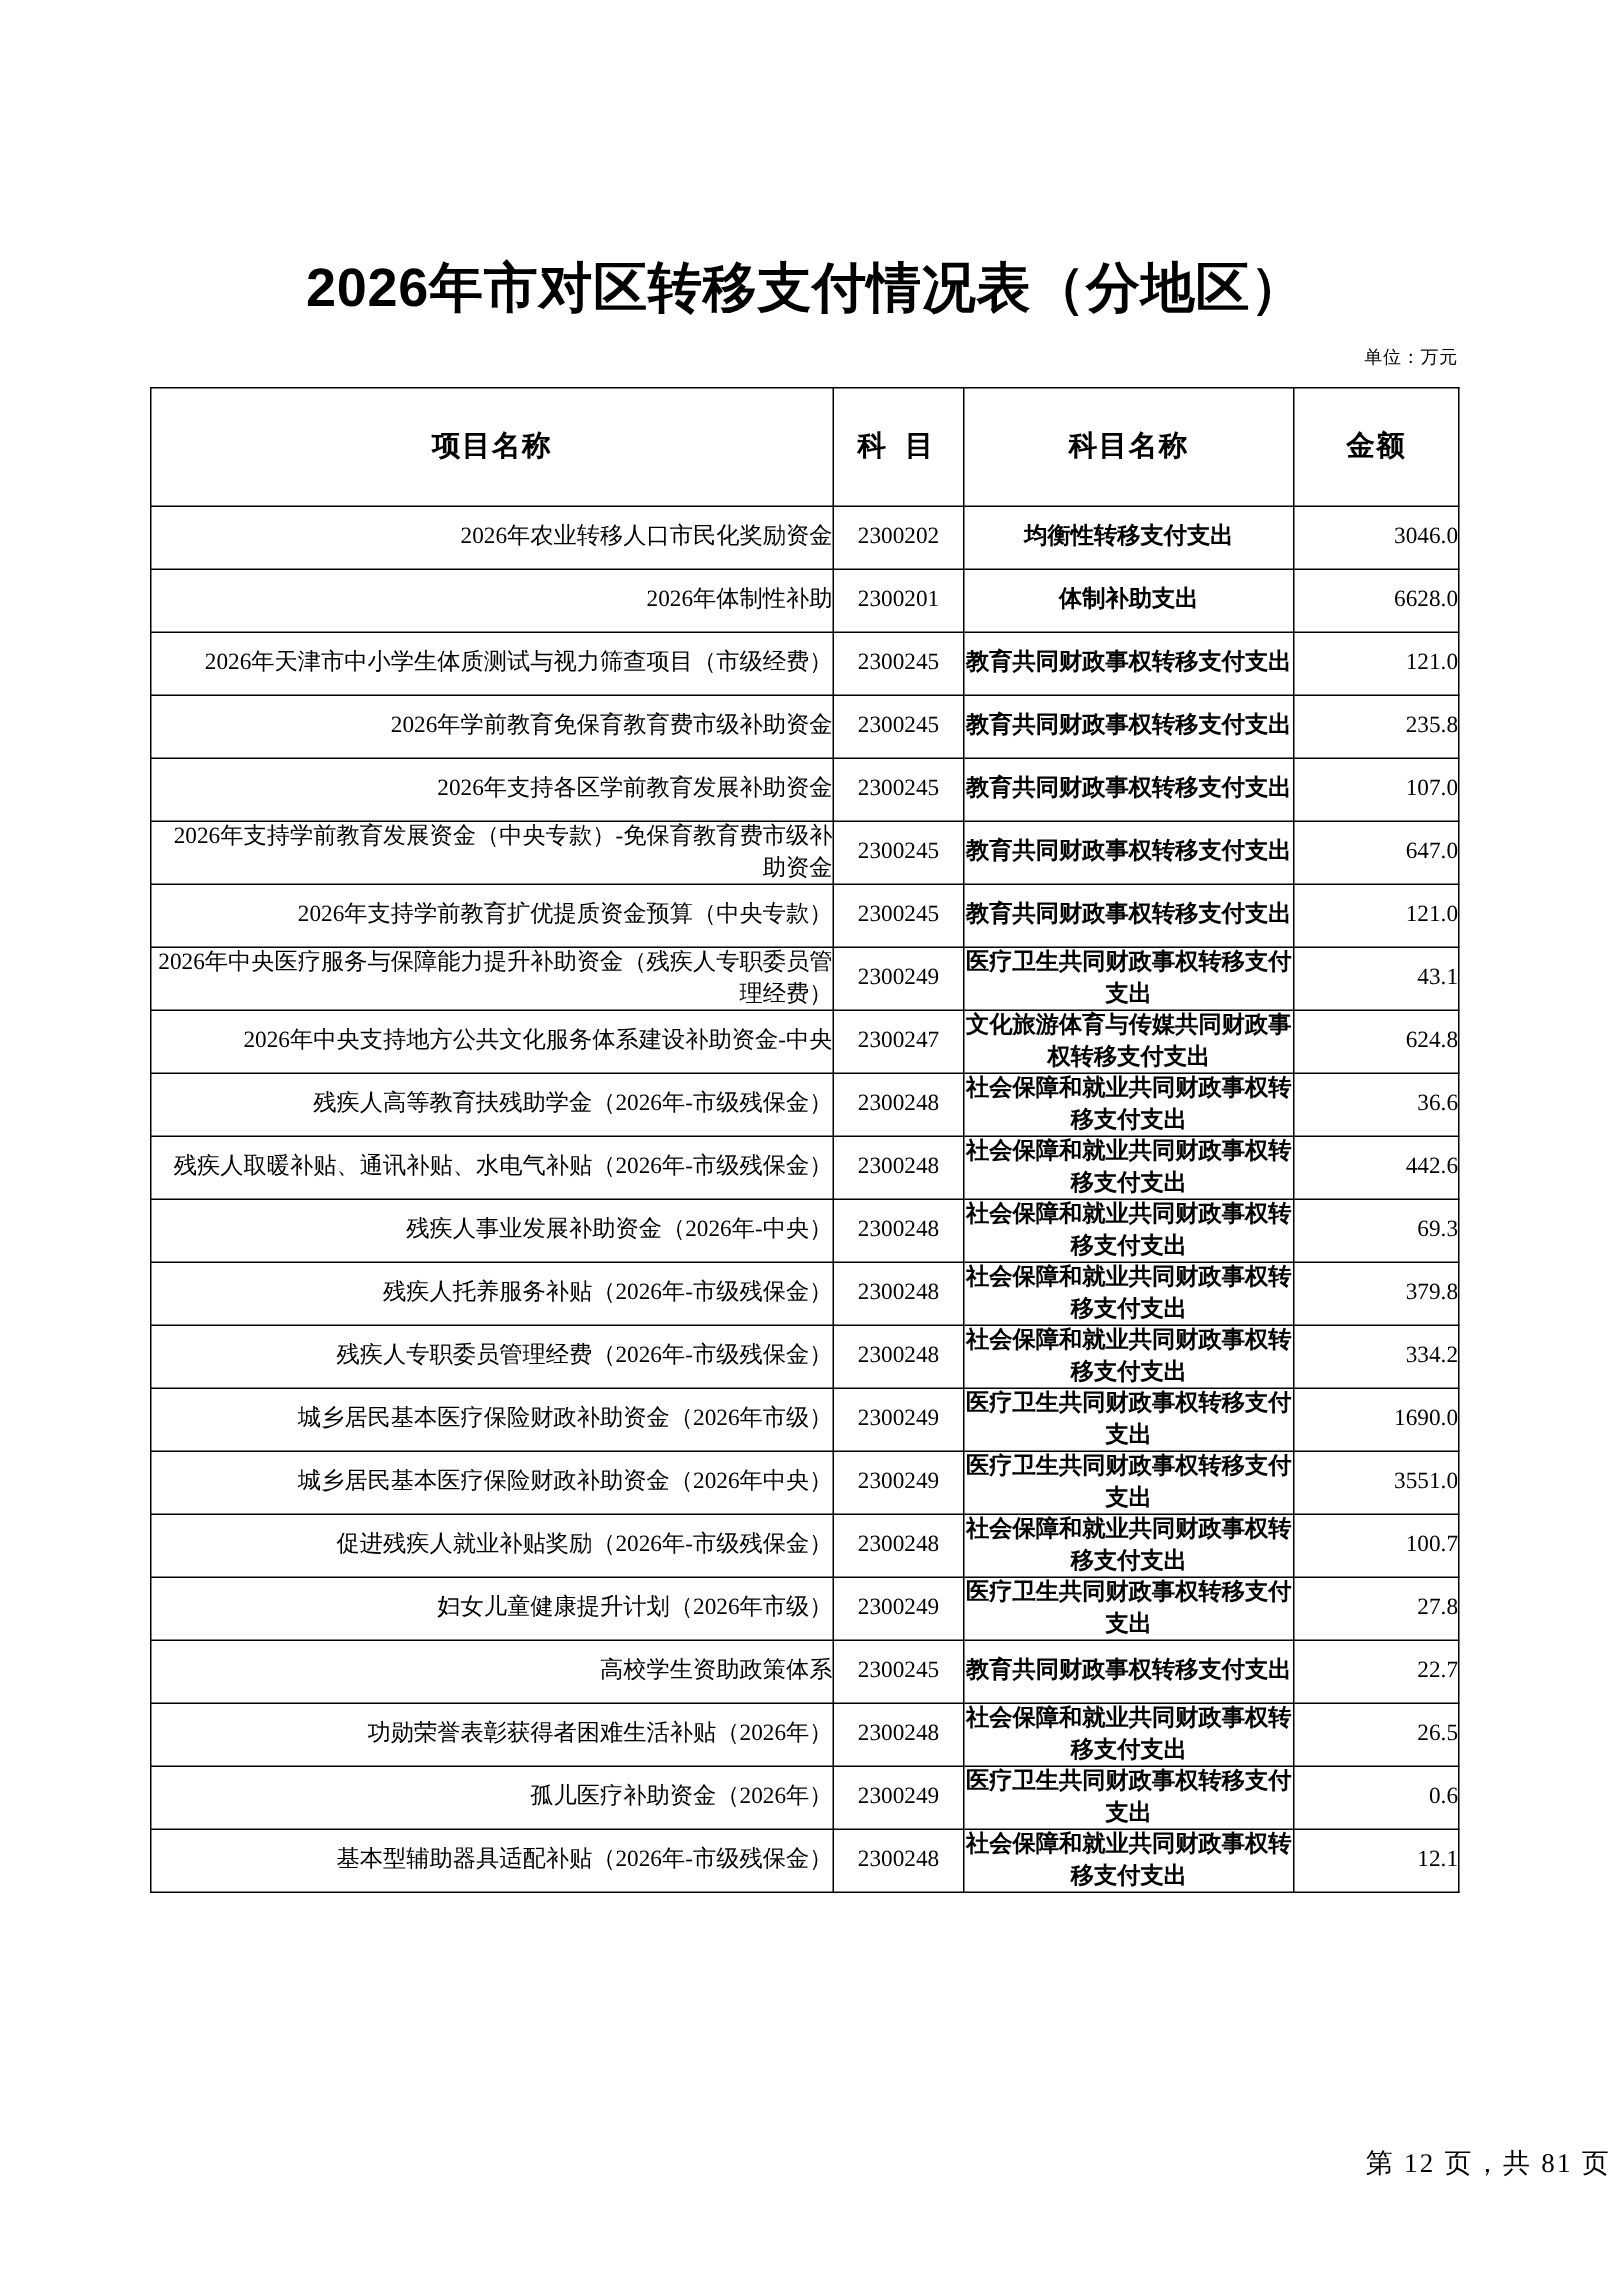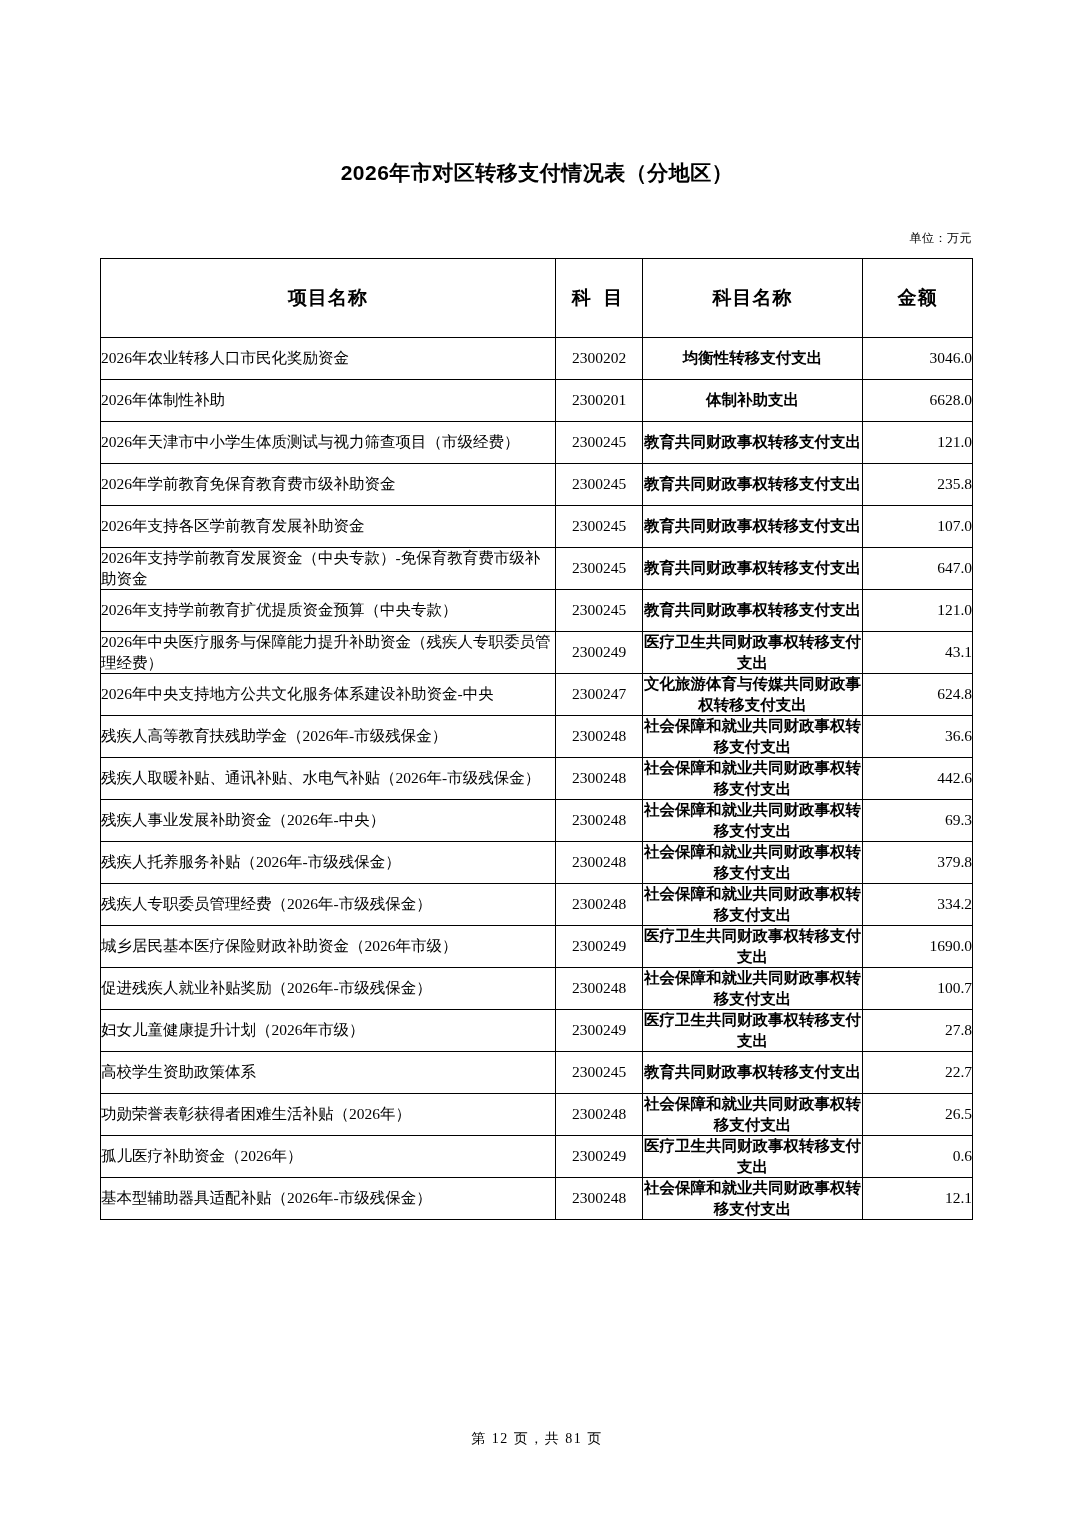--- a/index.html
+++ b/index.html
@@ -24,21 +24,21 @@
     padding: 0;
   }
 
   
   .doc-title {
     position: absolute;
     top: 146px;
     left: 0;
     width: 1074px;
     text-align: center;
-    font-size: 21px;
+    font-size: 36px;
     font-weight: 700;
     letter-spacing: 0.5px;
     font-family: "Liberation Sans", "DejaVu Sans", sans-serif;
     line-height: 1.2;
     white-space: nowrap;
   }
 
   
   .unit-note {
     position: absolute;
@@ -86,21 +86,21 @@
     font-size: 19px;
     letter-spacing: 1px;
   }
   table.xfer thead th.th-code { letter-spacing: 4px; }
 
   table.xfer tbody td {
     height: 42px;
   }
 
   td.cell-name {
-    text-align: left;
+    text-align: right;
     padding: 2px 4px 2px 6px;
     word-break: break-all;
   }
   td.cell-code {
     text-align: center;
     font-family: "Liberation Serif", "DejaVu Serif", serif;
   }
   td.cell-subject {
     text-align: center;
     padding: 2px 3px;
@@ -113,22 +113,22 @@
     white-space: nowrap;
     margin-left: 23px;
   }
 
   
   .page-footer {
     position: absolute;
     top: 1430px;
     left: 0;
     width: 1074px;
-    text-align: center;
-    font-size: 14px;
+    text-align: right;
+    font-size: 18px;
     letter-spacing: 1.5px;
     font-family: "Liberation Serif", "DejaVu Serif", serif;
   }
 </style>
 </head>
 <body>
 
 <div class="page">
 
   <h1 class="doc-title">2026年市对区转移支付情况表（分地区）</h1>
@@ -236,20 +236,26 @@
             <td class="cell-subject">社会保障和就业共同财政事权转移支付支出</td>
             <td class="cell-amount">334.2</td>
           </tr>
           <tr>
             <td class="cell-name">城乡居民基本医疗保险财政补助资金（2026年市级）</td>
             <td class="cell-code">2300249</td>
             <td class="cell-subject">医疗卫生共同财政事权转移支付支出</td>
             <td class="cell-amount">1690.0</td>
           </tr>
           <tr>
+            <td class="cell-name">城乡居民基本医疗保险财政补助资金（2026年中央）</td>
+            <td class="cell-code">2300249</td>
+            <td class="cell-subject">医疗卫生共同财政事权转移支付支出</td>
+            <td class="cell-amount">3551.0</td>
+          </tr>
+          <tr>
             <td class="cell-name">促进残疾人就业补贴奖励（2026年-市级残保金）</td>
             <td class="cell-code">2300248</td>
             <td class="cell-subject">社会保障和就业共同财政事权转移支付支出</td>
             <td class="cell-amount">100.7</td>
           </tr>
           <tr>
             <td class="cell-name">妇女儿童健康提升计划（2026年市级）</td>
             <td class="cell-code">2300249</td>
             <td class="cell-subject">医疗卫生共同财政事权转移支付支出</td>
             <td class="cell-amount">27.8</td>

